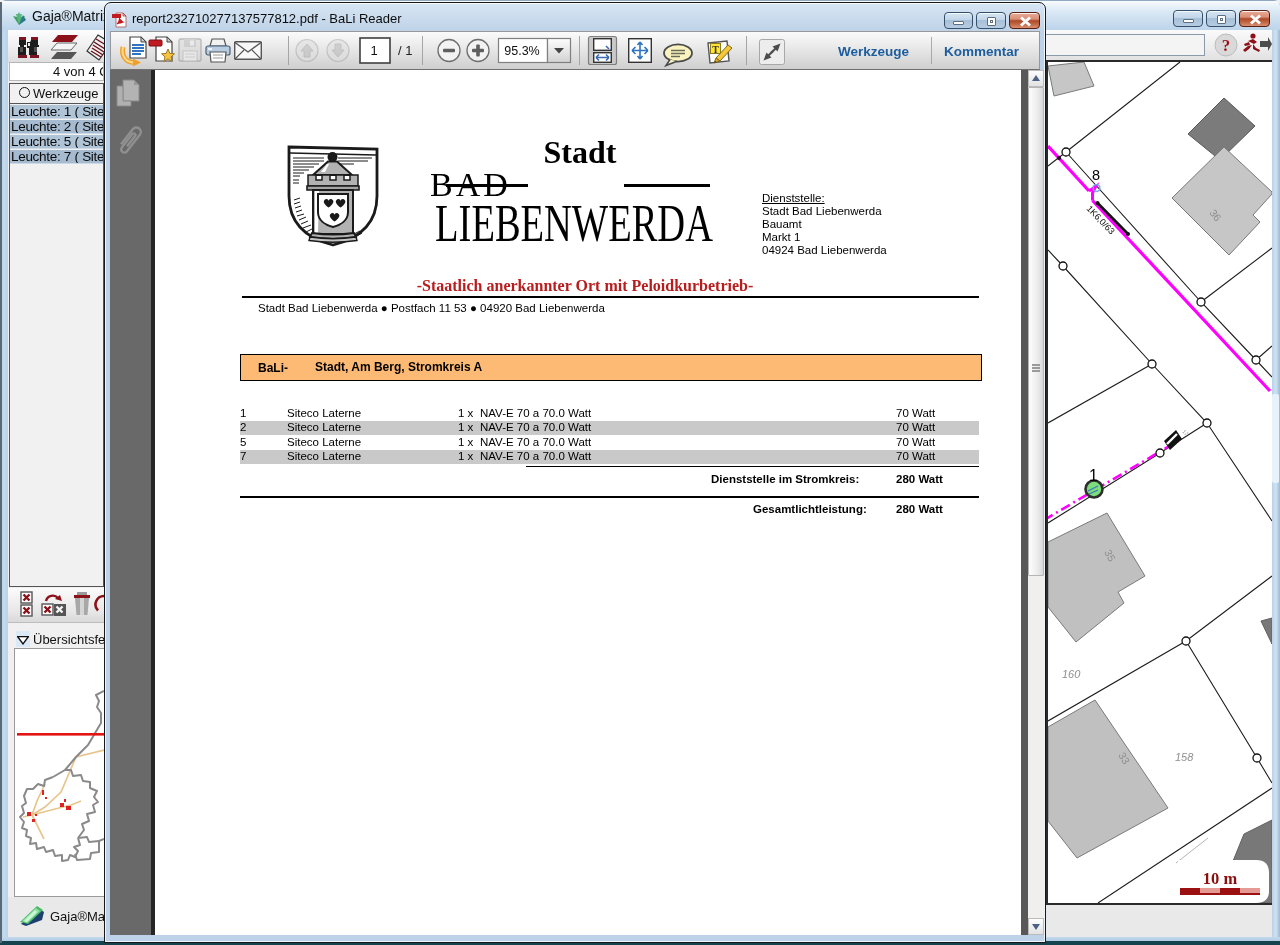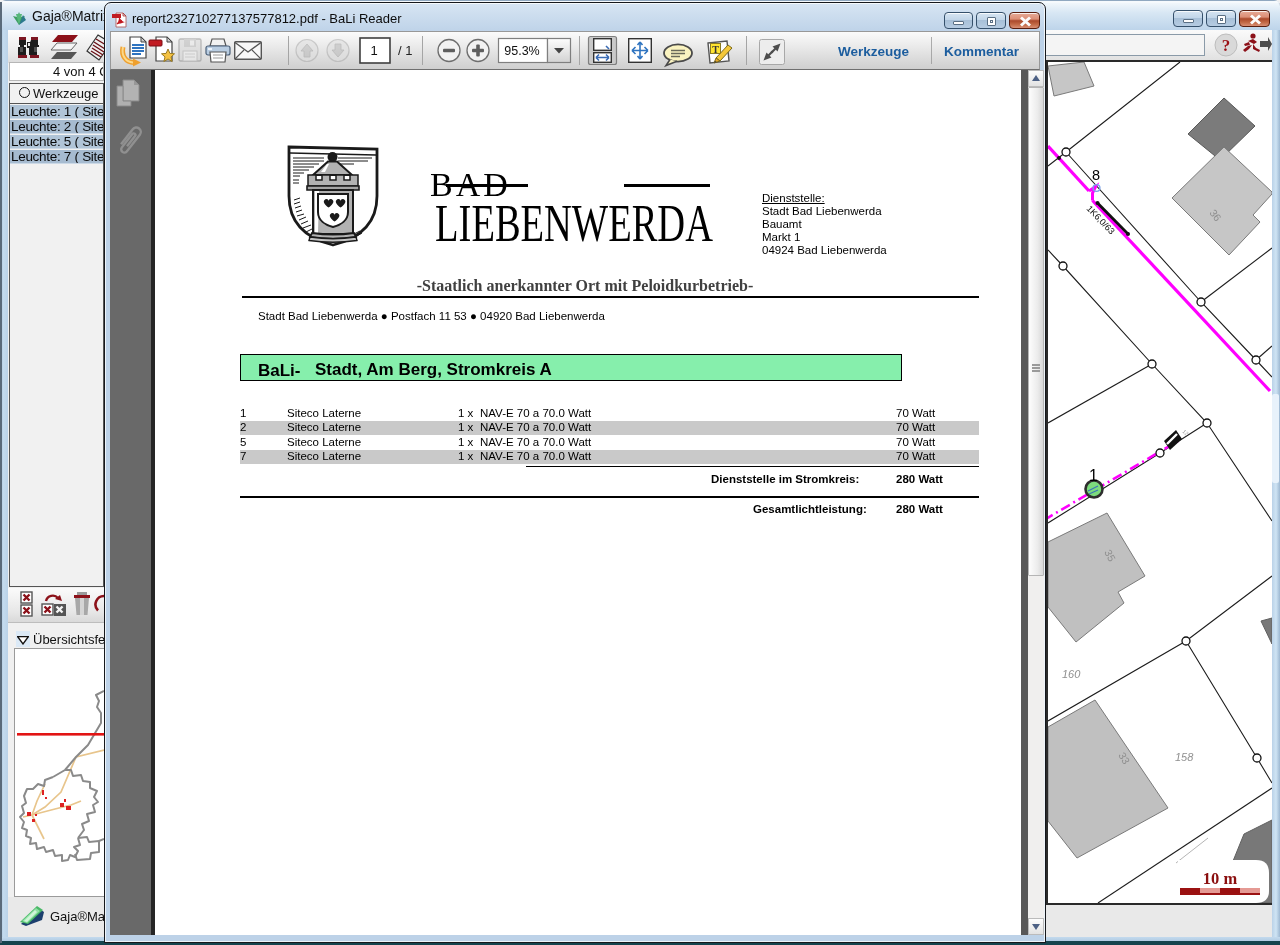--- a/index.html
+++ b/index.html
@@ -475,34 +475,35 @@
           <path d="M33,50 L63,50 L63,68 C63,76 56,81 48,83 C40,81 33,76 33,68 Z" fill="#fff" stroke="#1a1a1a" stroke-width="2"></path>
           <path d="M43.3,56.2 c1.6,-2.1 4.3,-1.1 4.3,1 c0,-2.1 2.7,-3.1 4.3,-1 c1.6,2.1 -1,4.8 -4.3,7.4 c-3.3,-2.6 -5.9,-5.3 -4.3,-7.4 Z" fill="#1a1a1a" transform="translate(-4,0)"></path>
           <path d="M43.3,56.2 c1.6,-2.1 4.3,-1.1 4.3,1 c0,-2.1 2.7,-3.1 4.3,-1 c1.6,2.1 -1,4.8 -4.3,7.4 c-3.3,-2.6 -5.9,-5.3 -4.3,-7.4 Z" fill="#1a1a1a" transform="translate(8,0)"></path>
           <path d="M43.3,56.2 c1.6,-2.1 4.3,-1.1 4.3,1 c0,-2.1 2.7,-3.1 4.3,-1 c1.6,2.1 -1,4.8 -4.3,7.4 c-3.3,-2.6 -5.9,-5.3 -4.3,-7.4 Z" fill="#1a1a1a" transform="translate(2,14)"></path>
 
           <path d="M27,89 Q48,92 69,89 L71,93 Q48,96.5 25,93 Z" fill="#b2b2b2" stroke="#1a1a1a" stroke-width="1.8"></path>
           <path d="M25,93 Q48,96.5 71,93 L72,96.5 Q48,100 24,96.5 Z" fill="#c5c5c5" stroke="#1a1a1a" stroke-width="1.4"></path>
         </svg>
       </div>
 
+      <div class="abs" style="left:280px;top:64px;width:290px;text-align:center;font-family:'Liberation Serif',serif;font-weight:bold;font-size:32px;color:#000;">Stadt</div>
       <div class="abs" style="left:275px;top:96px;width:290px;text-align:left;font-family:'Liberation Serif',serif;font-size:34px;letter-spacing:3px;color:#000;">BAD</div>
       <div class="abs" style="left:291px;top:114px;width:82px;height:2.6px;background:#000;"></div>
       <div class="abs" style="left:469px;top:114px;width:86px;height:2.6px;background:#000;"></div>
       <div class="abs" style="left:169px;top:124px;width:500px;text-align:center;font-family:'Liberation Serif',serif;font-size:52px;color:#000;transform:scaleX(0.74);transform-origin:center;">LIEBENWERDA</div>
-      <div class="abs" style="left:135px;top:207px;width:590px;text-align:center;font-family:'Liberation Serif',serif;font-weight:bold;font-size:16px;color:#404040;">-Staatlich anerkannter Ort mit Peloidkurbetrieb-</div>
+      <div class="abs" style="left:135px;top:207px;width:590px;text-align:center;font-family:'Liberation Serif',serif;font-weight:bold;font-size:16px;color:#b91c1c;">-Staatlich anerkannter Ort mit Peloidkurbetrieb-</div>
       <div class="abs" style="left:87px;top:226px;width:737px;height:2px;background:#000;"></div>
-      <div class="abs" style="left:103px;top:232px;font-size:11.5px;color:#000;margin-top:8px;">Stadt Bad Liebenwerda ● Postfach 11 53 ● 04920 Bad Liebenwerda</div>
+      <div class="abs" style="left:103px;top:232px;font-size:11.5px;color:#000;">Stadt Bad Liebenwerda ● Postfach 11 53 ● 04920 Bad Liebenwerda</div>
 
       <div class="abs" style="left:607px;top:121.5px;font-size:11.5px;line-height:13px;color:#000;">
         <span style="text-decoration:underline;">Dienststelle:</span><br>
         Stadt Bad Liebenwerda<br>Bauamt<br>Markt 1<br>04924 Bad Liebenwerda
       </div>
 
-      <div class="abs" style="left:85px;top:284px;width:662px;height:27px;background:#86efac;border:1px solid #000;font-size:17px;font-weight:bold;color:#000;">
+      <div class="abs" style="left:85px;top:284px;width:742px;height:27px;background:#fdba74;border:1px solid #000;font-size:12px;font-weight:bold;color:#000;">
         <span style="position:absolute;left:17px;top:6px;">BaLi-</span>
         <span style="position:absolute;left:74px;top:5px;">Stadt, Am Berg, Stromkreis A</span>
       </div>
 
       <div class="srow" style="top:336.5px;">
           <span style="position:absolute;left:0;">1</span>
           <span style="position:absolute;left:47px;">Siteco Laterne</span>
           <span style="position:absolute;left:218px;">1 x</span>
           <span style="position:absolute;left:240px;">NAV-E 70 a 70.0 Watt</span>
           <span style="position:absolute;left:656px;">70 Watt</span>

